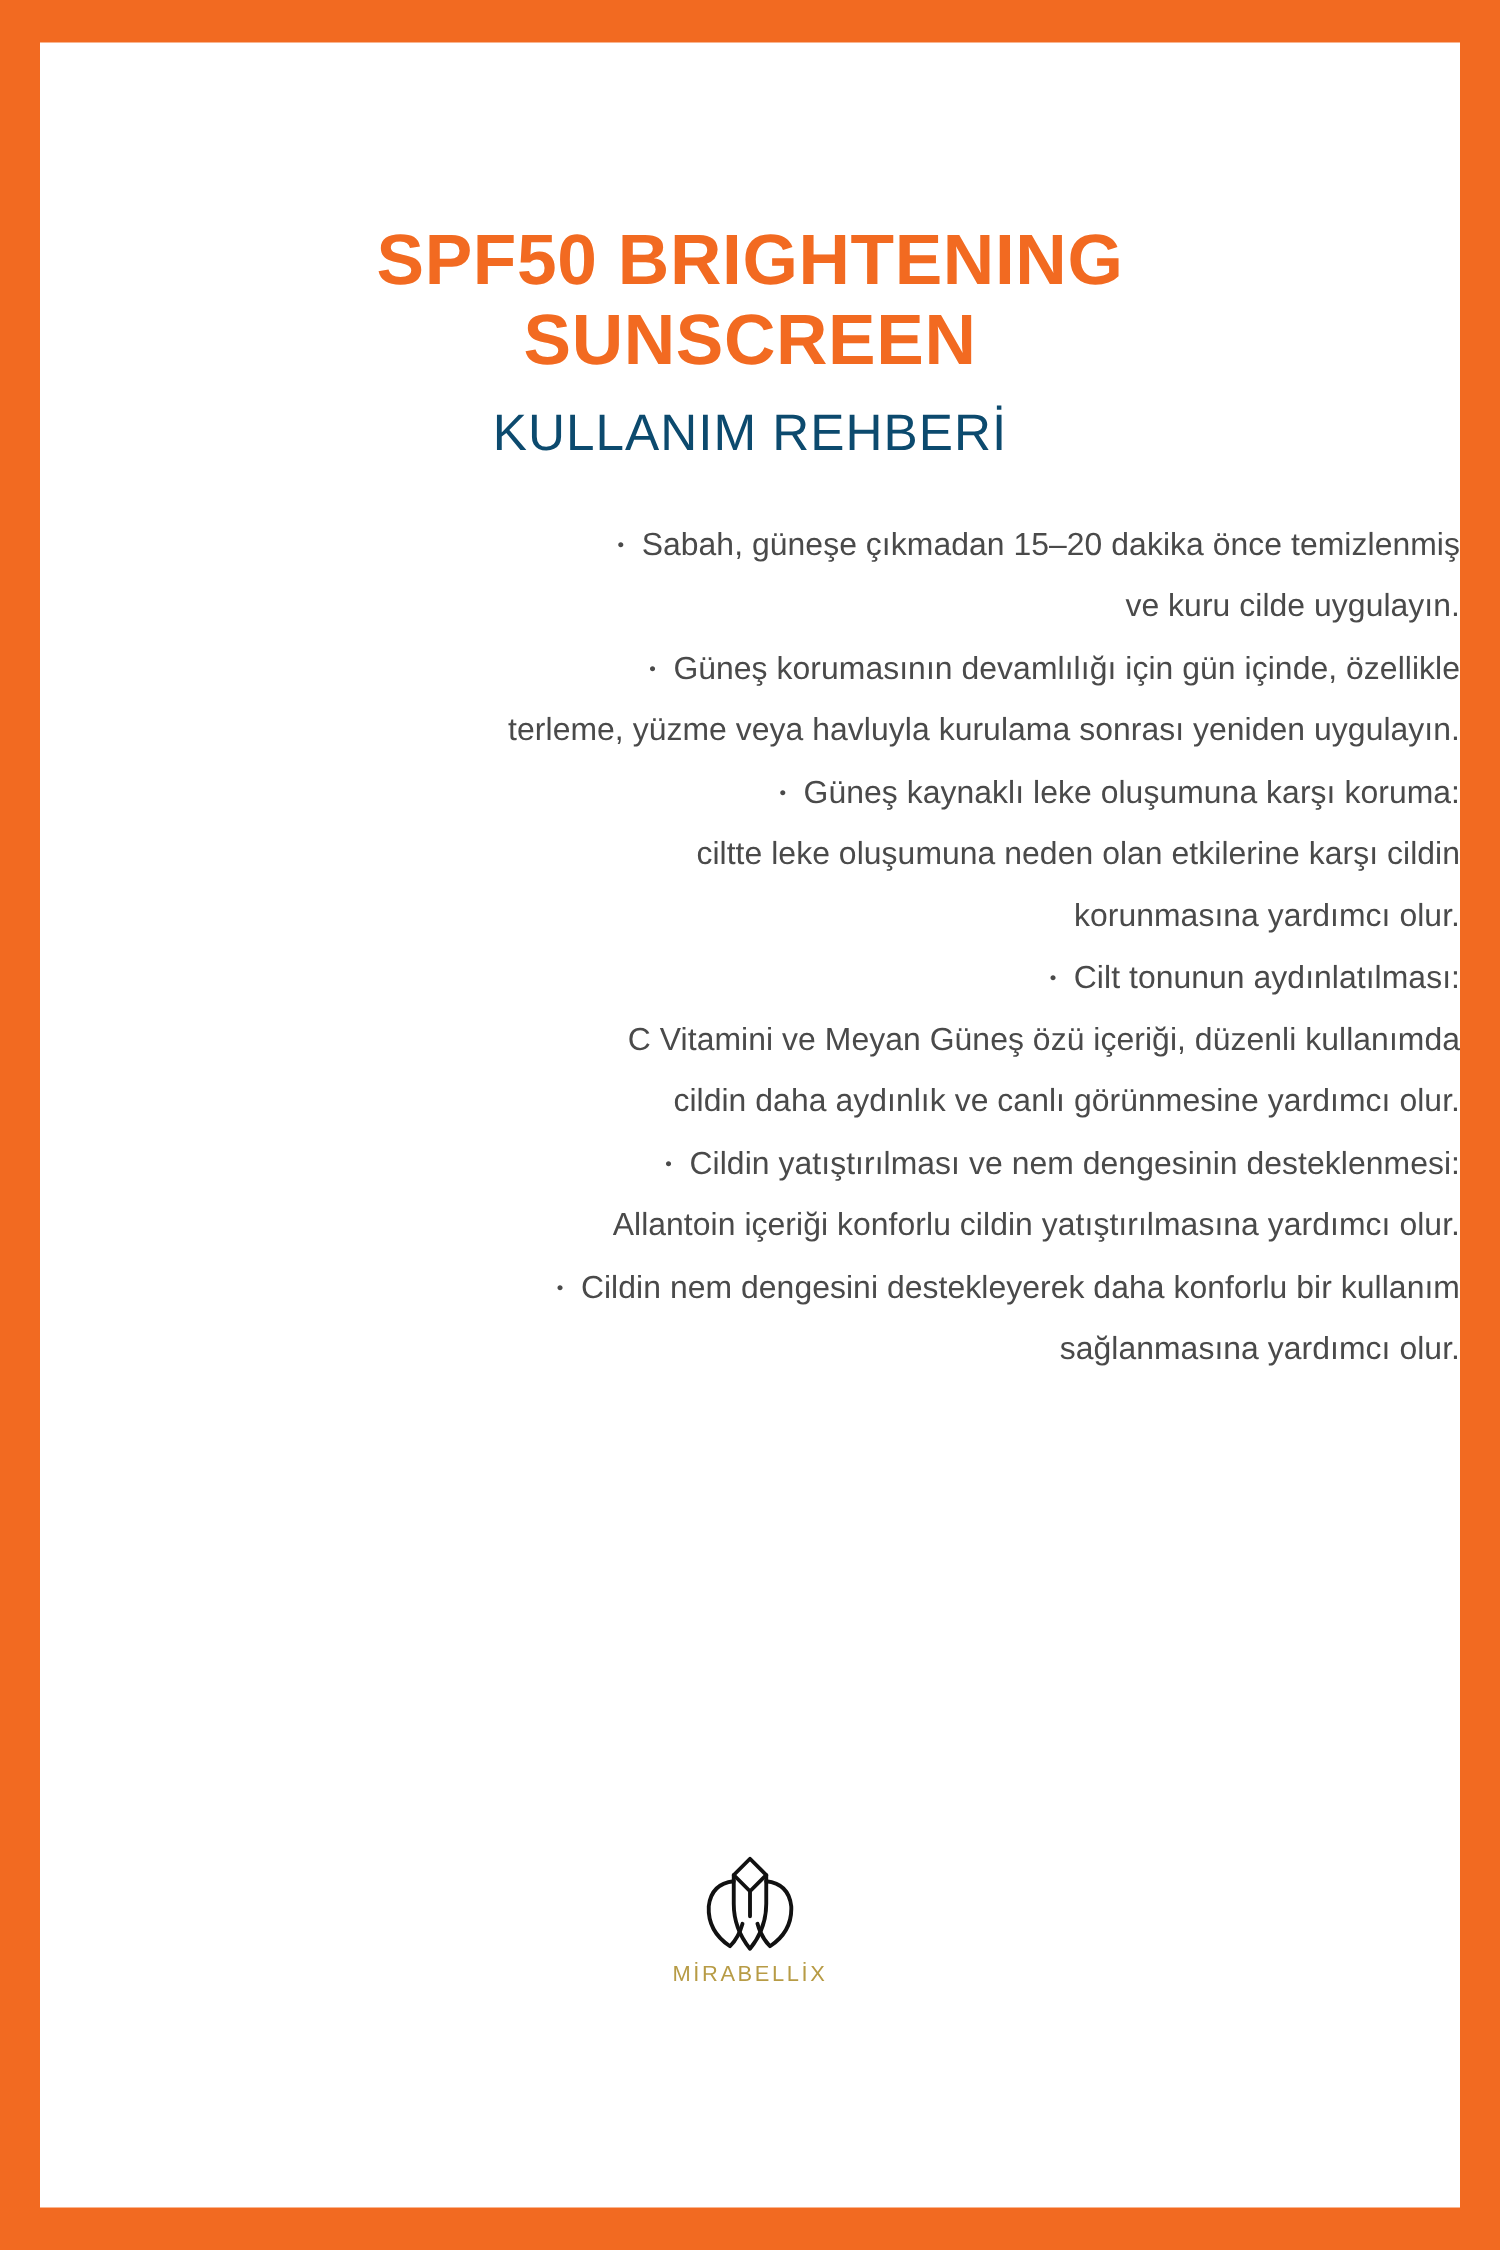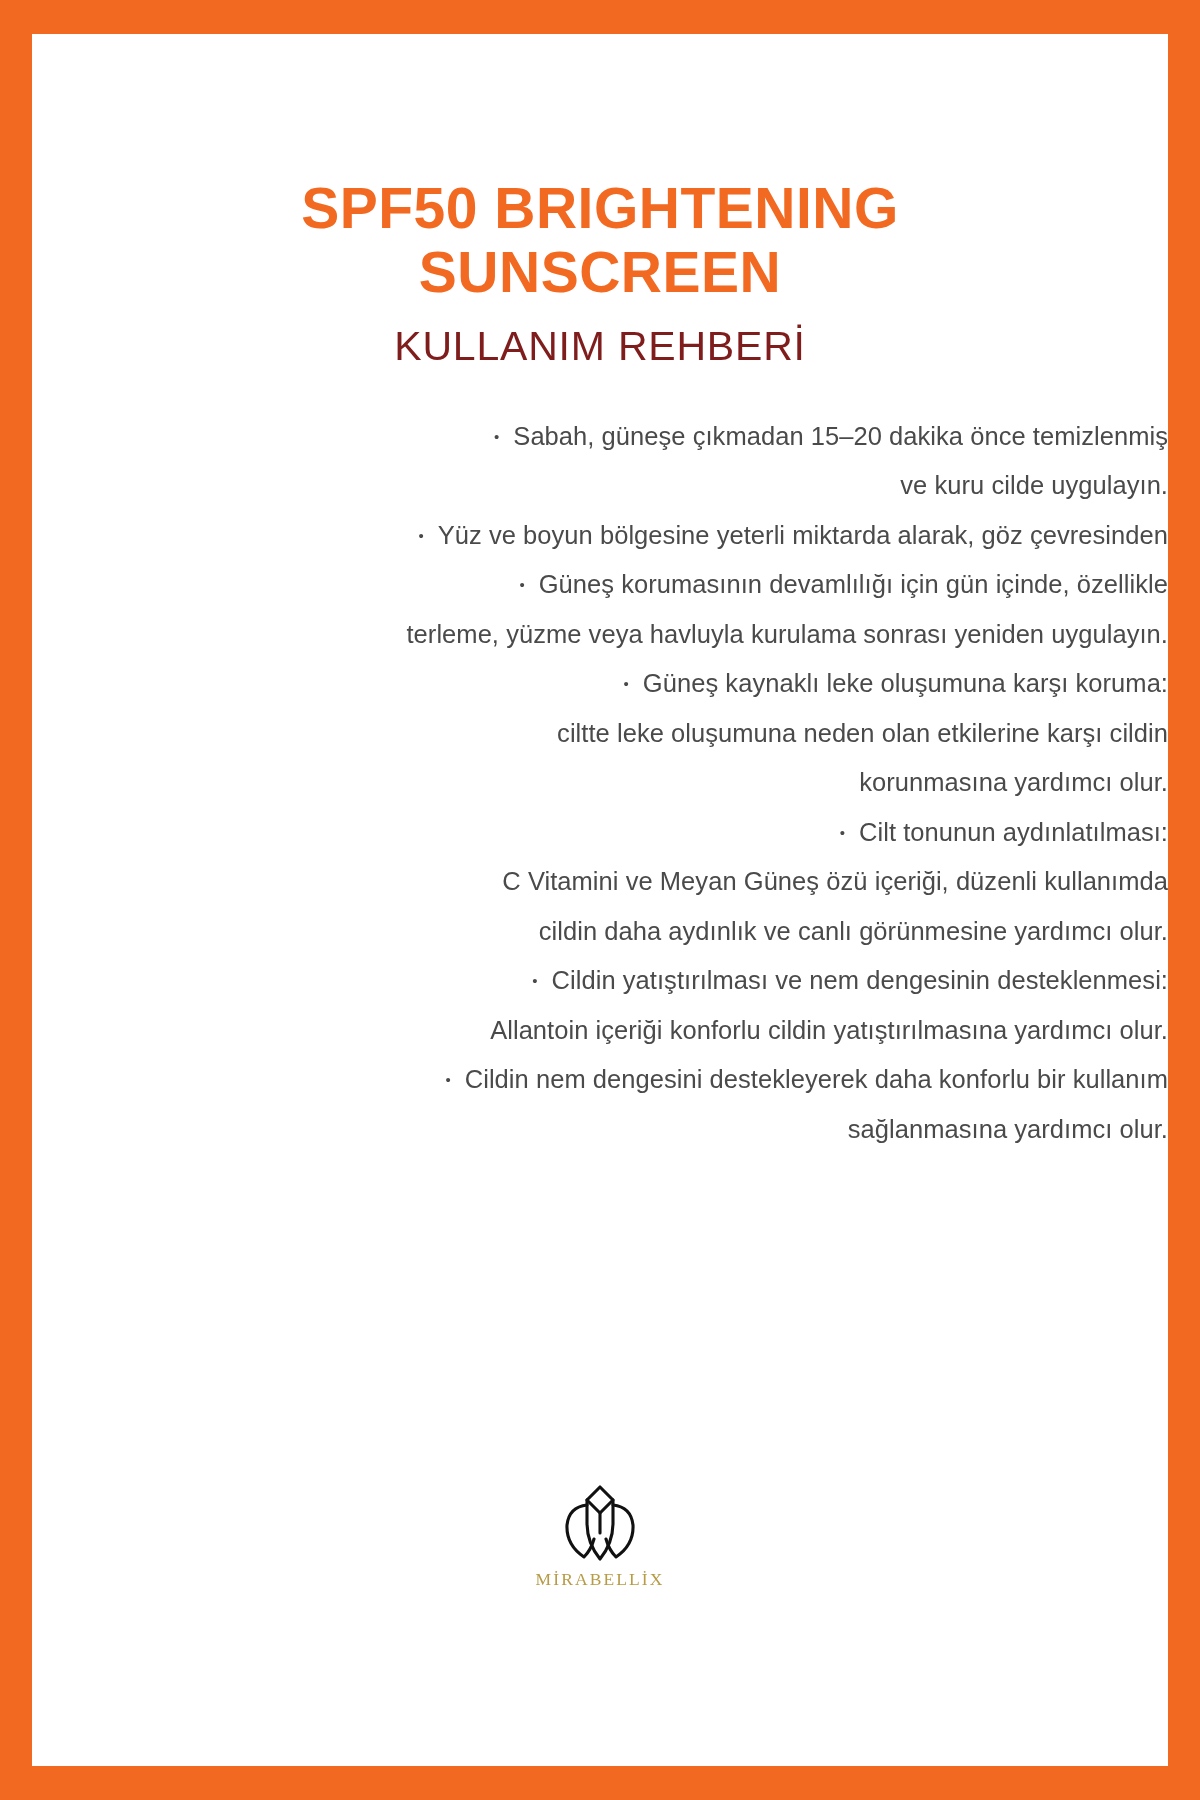--- a/index.html
+++ b/index.html
@@ -40,21 +40,21 @@
   .main-title {
     color: #F26A21;
     font-size: 57px;
     font-weight: bold;
     line-height: 1.13;
     letter-spacing: 0.5px;
     margin: 0;
     padding: 0 82px;
   }
   .subtitle {
-    color: #7f1d1d;
+    color: #0c4a6e;
     font-size: 41px;
     font-weight: normal;
     letter-spacing: 0.8px;
     margin: 18px 0 0 0;
   }
   .body-block {
     width: 100%;
     margin-top: 42px;
     text-align: right;
   }
@@ -85,41 +85,39 @@
   .logo-mark {
     width: 84px;
     height: 92px;
     display: block;
   }
   .brand-name {
     color: #B79B45;
     font-size: 17.5px;
     letter-spacing: 2.1px;
     font-weight: normal;
-    font-family: Liberation Serif, serif;
   }
 </style>
 </head>
 <body>
 
 <div id="page">
   <div id="card">
 
     <div class="title-block">
       <h1 class="main-title">
         <span>SPF50 BRIGHTENING</span><br>
         <span>SUNSCREEN</span>
       </h1>
       <div class="subtitle">KULLANIM REHBERİ</div>
     </div>
 
     <div class="body-block">
       <div class="line bullet">Sabah, güneşe çıkmadan 15–20 dakika önce temizlenmiş</div>
       <div class="line">ve kuru cilde uygulayın.</div>
-      <div class="line bullet">Yüz ve boyun bölgesine yeterli miktarda alarak, göz çevresinden</div>
       <div class="line bullet">Güneş korumasının devamlılığı için gün içinde, özellikle</div>
       <div class="line">terleme, yüzme veya havluyla kurulama sonrası yeniden uygulayın.</div>
       <div class="line bullet">Güneş kaynaklı leke oluşumuna karşı koruma:</div>
       <div class="line">ciltte leke oluşumuna neden olan etkilerine karşı cildin</div>
       <div class="line">korunmasına yardımcı olur.</div>
       <div class="line bullet">Cilt tonunun aydınlatılması:</div>
       <div class="line">C Vitamini ve Meyan Güneş özü içeriği, düzenli kullanımda</div>
       <div class="line">cildin daha aydınlık ve canlı görünmesine yardımcı olur.</div>
       <div class="line bullet">Cildin yatıştırılması ve nem dengesinin desteklenmesi:</div>
       <div class="line">Allantoin içeriği konforlu cildin yatıştırılmasına yardımcı olur.</div>

